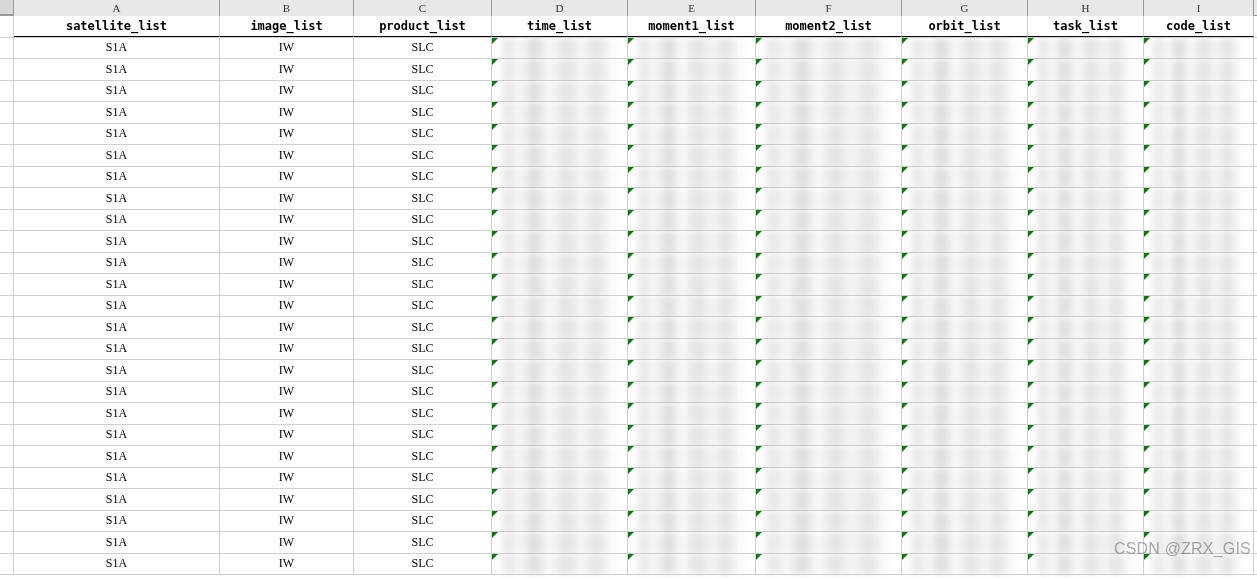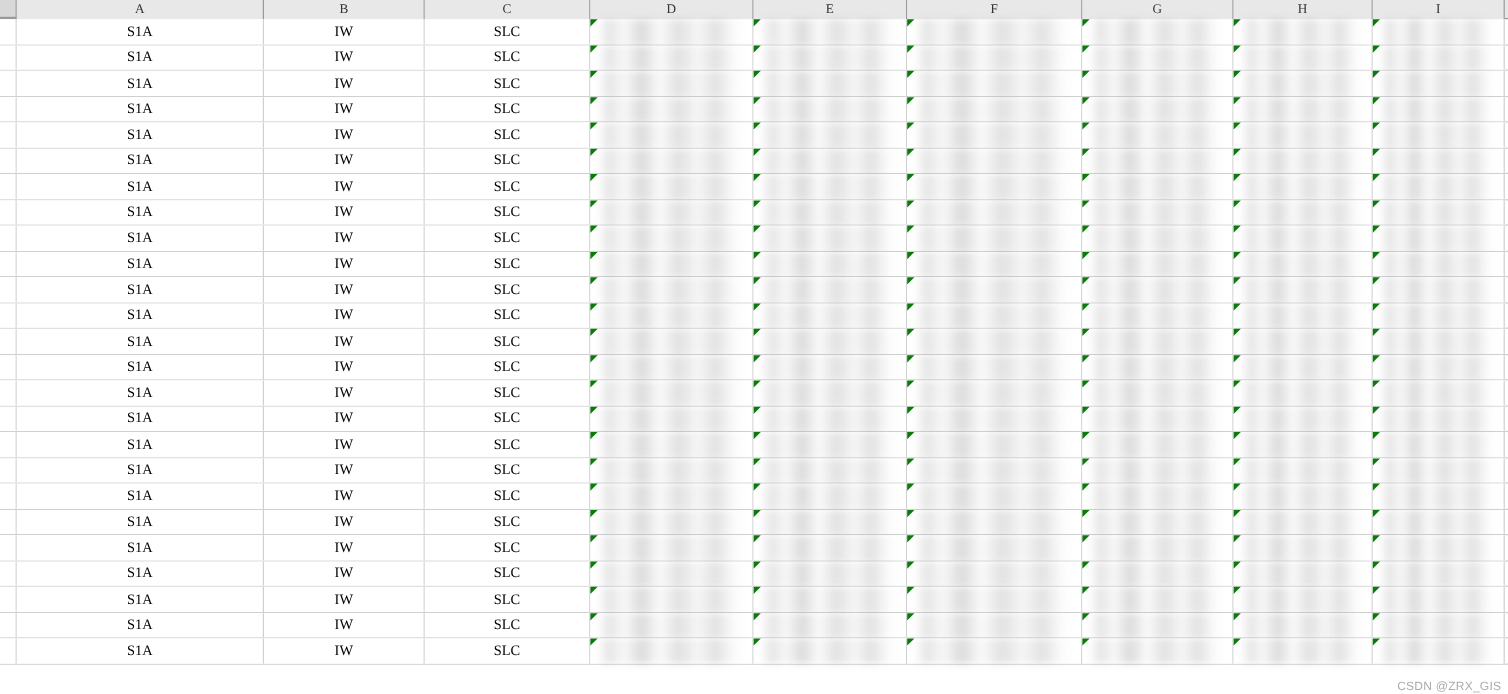--- a/index.html
+++ b/index.html
@@ -95,23 +95,23 @@
         rgba(180,180,180,0.4) 55%,
         rgba(205,205,205,0.18) 68%,
         rgba(178,178,178,0.38) 80%,
         rgba(210,210,210,0.1) 92%,
         rgba(200,200,200,0.0) 100%);
       filter: blur(3px);
     }
     .watermark {
       position: absolute;
       right: 6px;
-      bottom: 0;
+      bottom: 20px;
       font-family: Arial, sans-serif;
-      font-size: 10px;
+      font-size: 16px;
       color: rgba(100,100,100,0.55);
       letter-spacing: 0.2px;
     }
     .row-left-stub {
       width:14px;
       min-width:14px;
       border-right:1px solid #d0d0d0;
       background:#fff;
     }
     .green-tick {
@@ -133,20 +133,32 @@
     <div class="col-header col-C">C</div>
     <div class="col-header col-D">D</div>
     <div class="col-header col-E">E</div>
     <div class="col-header col-F">F</div>
     <div class="col-header col-G">G</div>
     <div class="col-header col-H">H</div>
     <div class="col-header col-I">I</div>
   </div>
 
   <div class="grid-body">
+    <div class="grid-row header-row">
+      <div class="row-left-stub"></div>
+      <div class="cell col-A">satellite_list</div>
+      <div class="cell col-B">image_list</div>
+      <div class="cell col-C">product_list</div>
+      <div class="cell col-D">time_list</div>
+      <div class="cell col-E">moment1_list</div>
+      <div class="cell col-F">moment2_list</div>
+      <div class="cell col-G">orbit_list</div>
+      <div class="cell col-H">task_list</div>
+      <div class="cell col-I">code_list</div>
+    </div>
     <div id="data-rows">
         <div class="grid-row">
           <div class="row-left-stub"></div>
           <div class="cell col-A">S1A</div>
           <div class="cell col-B">IW</div>
           <div class="cell col-C">SLC</div>
           <div class="cell blurred col-D">
             <span class="green-tick"></span>
           </div>
           <div class="cell blurred col-E">

